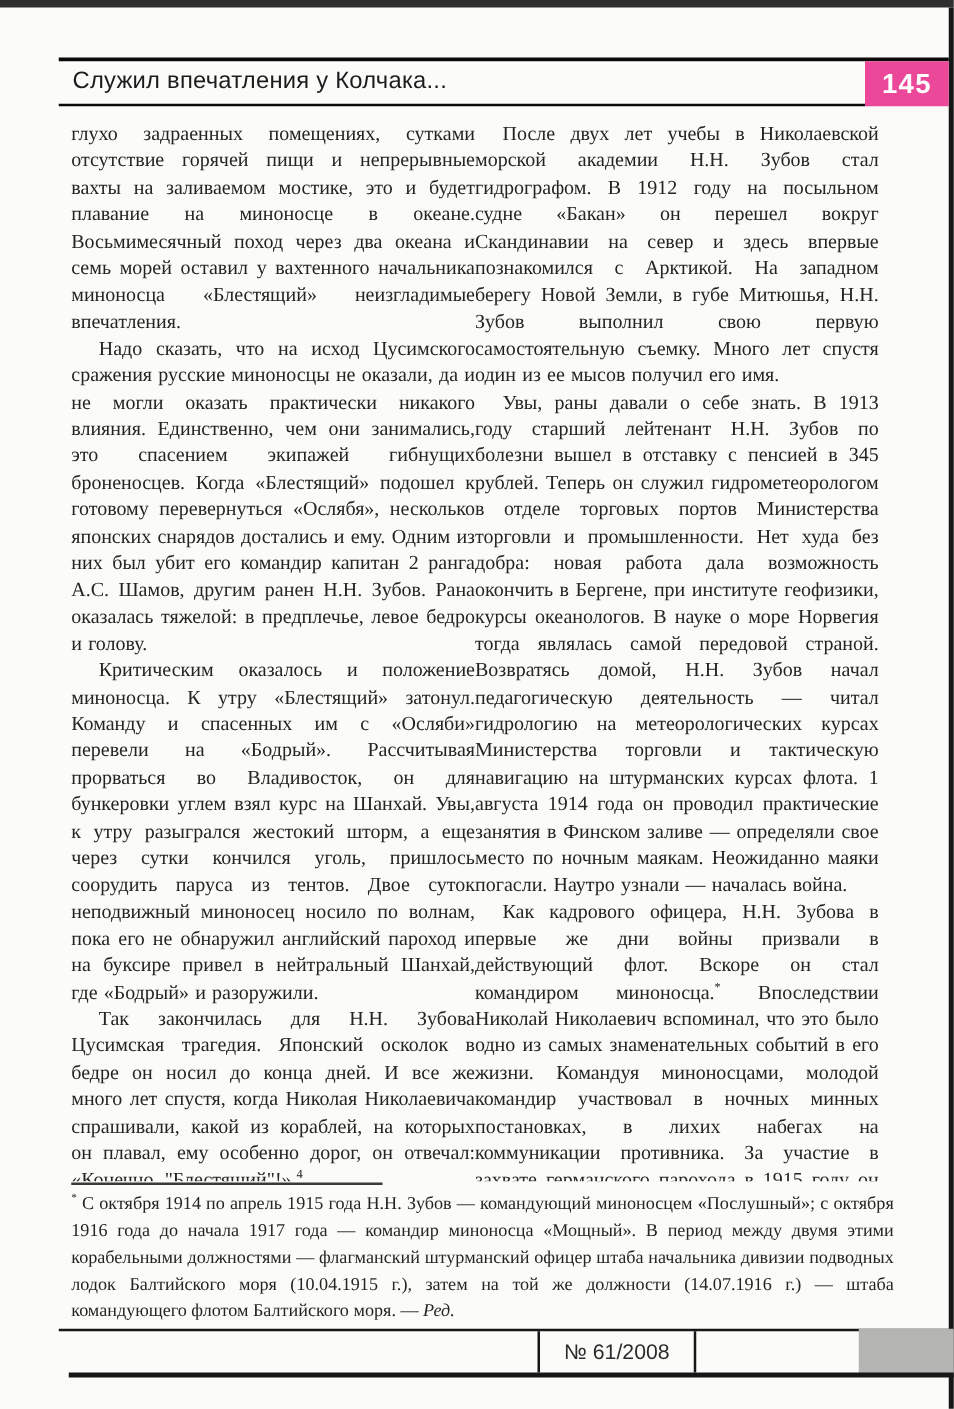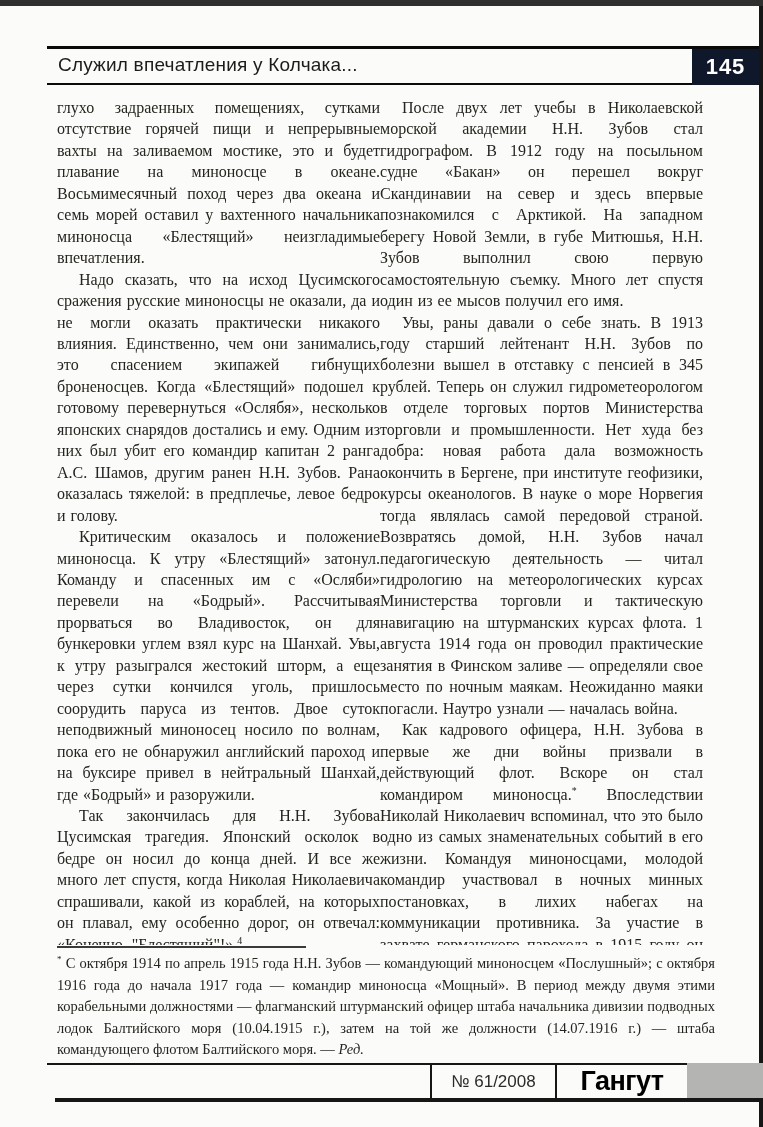--- a/index.html
+++ b/index.html
@@ -15,21 +15,21 @@
 
   
   .header-rule-top{position:absolute;left:47px;right:4px;top:46px;height:3px;background:#0a0a0a;}
   .header-title{
     position:absolute;left:58px;top:54px;
     font-family:"Liberation Sans", sans-serif;
     font-size:19px;color:#1c1c1c;letter-spacing:0.2px;
   }
   .page-badge{
     position:absolute;right:4px;top:49px;width:67px;height:36px;
-    background:#0f172a;color:#fff;
+    background:#ec4899;color:#fff;
     font-family:"Liberation Sans", sans-serif;
     font-weight:bold;font-size:22px;letter-spacing:1px;
     display:flex;align-items:center;justify-content:center;
   }
   .header-rule-bottom{position:absolute;left:47px;top:83px;width:645px;height:2px;background:#0a0a0a;}
 
   
   .columns{
     position:absolute;left:57px;top:97px;width:658px;height:848px;
     display:flex;overflow:hidden;
@@ -99,16 +99,15 @@
 </div>
 
 <div class="footnote-rule"></div>
 <p class="footnote"><sup>*</sup> С октября 1914 по апрель 1915 года Н.Н. Зубов — командующий миноносцем «Послушный»; с октября 1916 года до начала 1917 года — командир миноносца «Мощный». В период между двумя этими корабельными должностями — флагманский штурманский офицер штаба начальника дивизии подводных лодок Балтийского моря (10.04.1915 г.), затем на той же должности (14.07.1916 г.) — штаба командующего флотом Балтийского моря. — <i>Ред.</i></p>
 
 <div class="footer-rule-top"></div>
 <div class="footer-band">
   <div class="footer-divider d1"></div>
   <div class="footer-issue">№ 61/2008</div>
   <div class="footer-divider d2"></div>
-  <div class="footer-logo">Гангут</div>
   <div class="footer-gray"></div>
 </div>
 <div class="footer-rule-bottom"></div>
 
 </body></html>

